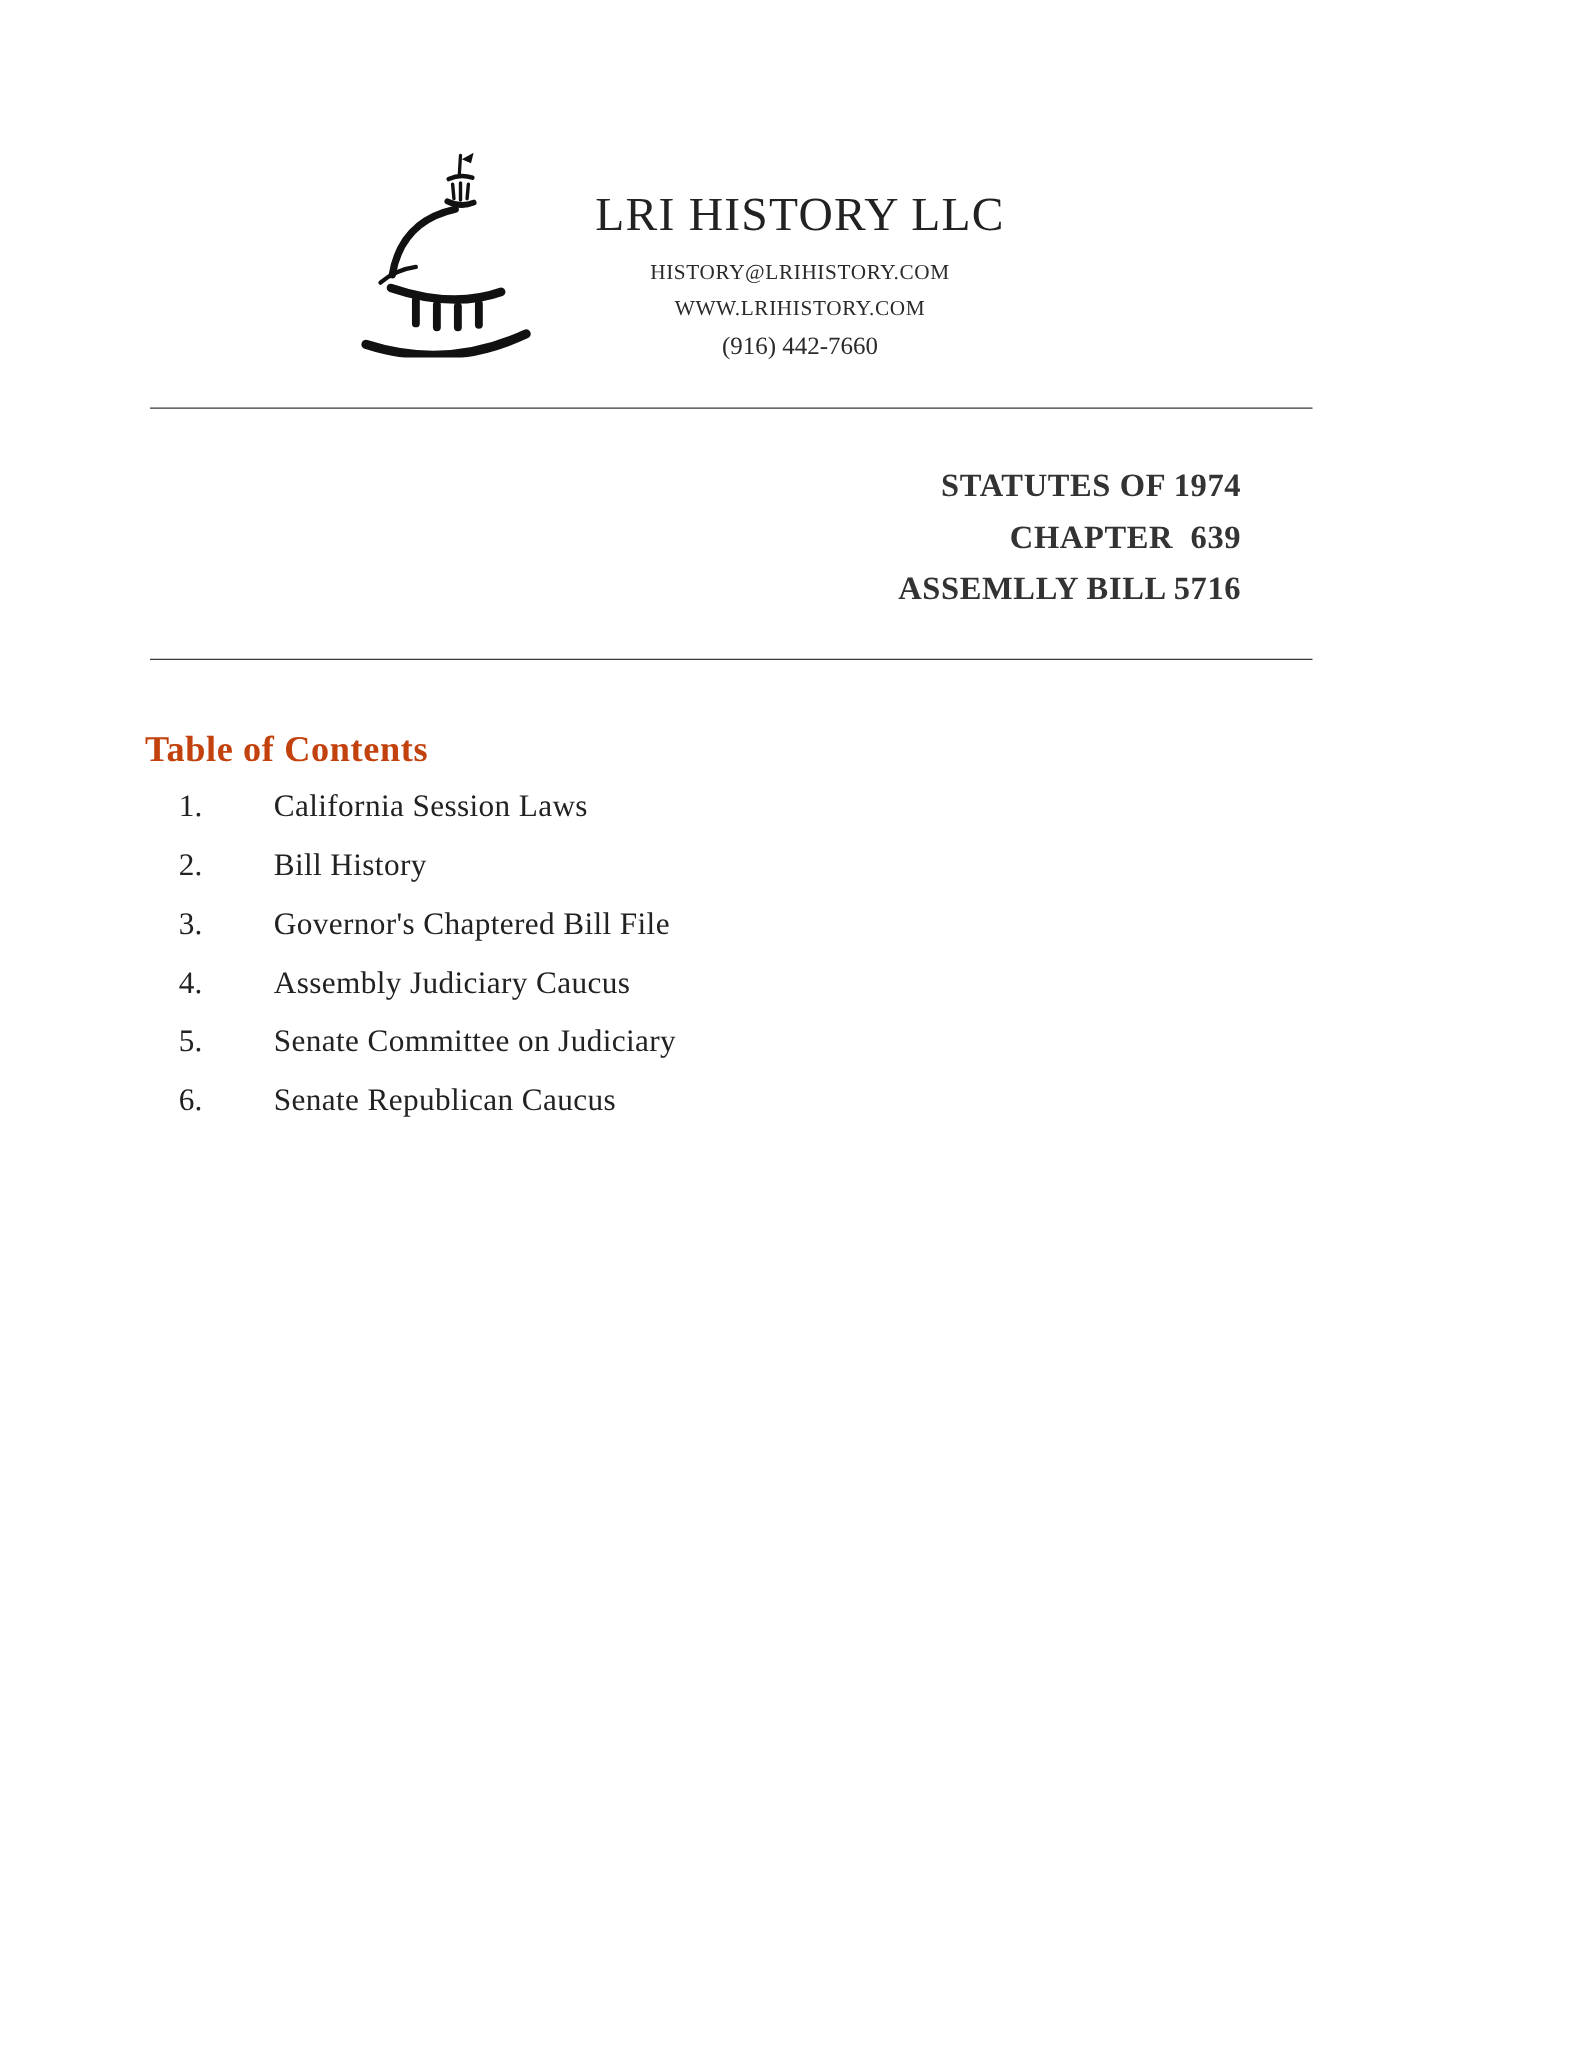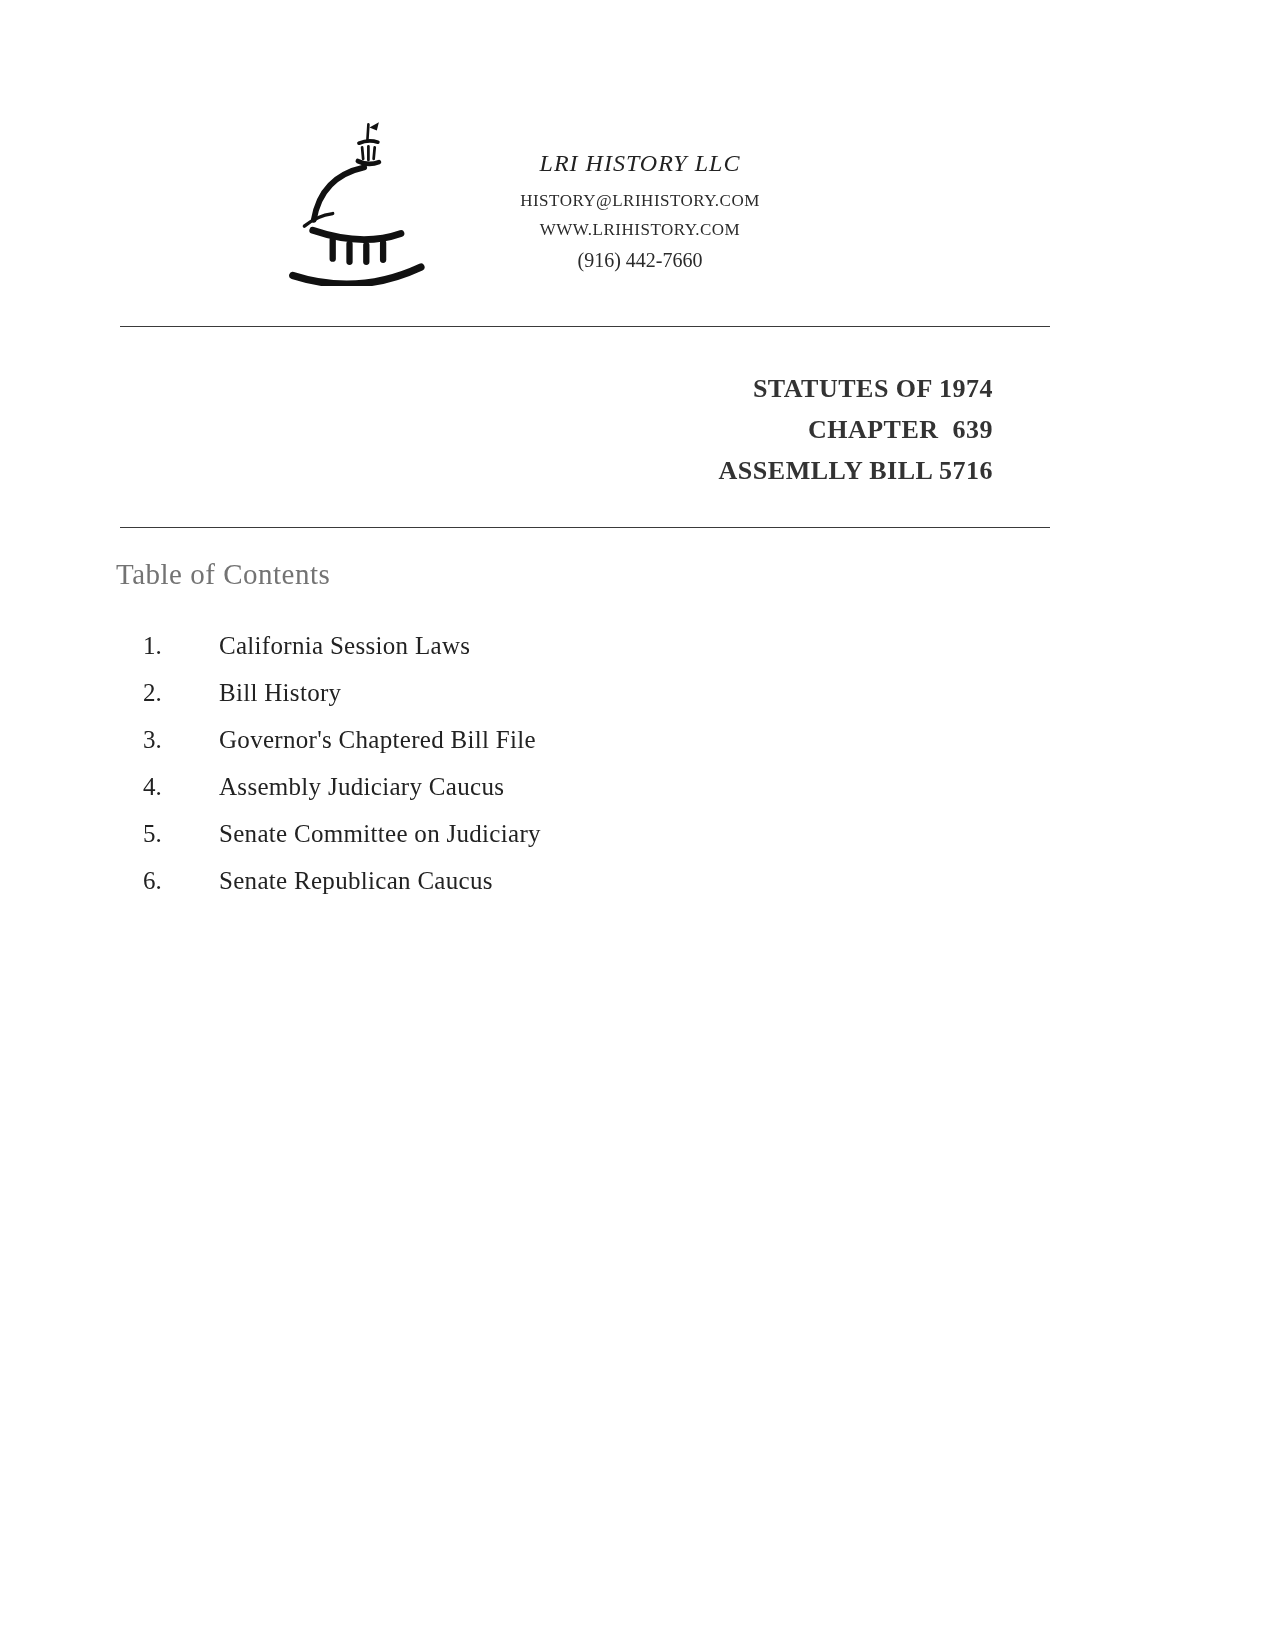--- a/index.html
+++ b/index.html
@@ -28,26 +28,25 @@
     width: 150px;
     height: 168px;
     margin-right: 40px;
   }
   .head-text {
     padding-top: 32px;
     width: 330px;
     text-align: center;
   }
   .company-name {
-    font-size: 24px;
+    font-size: 38px;
     letter-spacing: 1px;
     color: #222;
     margin-bottom: 14px;
     white-space: nowrap;
-    font-style: italic;
   }
   .contact-line {
     font-size: 17px;
     letter-spacing: 0.5px;
     color: #2a2a2a;
     margin-bottom: 9px;
     white-space: nowrap;
   }
   .contact-phone {
     font-size: 20px;
@@ -79,25 +78,25 @@
     color: #333;
     letter-spacing: 0.5px;
     line-height: 41px;
     white-space: pre-wrap;
     text-align: right;
   }
 
   
   .toc-title {
     position: absolute;
-    top: 558px;
+    top: 584px;
     left: 116px;
     font-size: 29px;
-    font-weight: normal;
-    color: #737373;
+    font-weight: bold;
+    color: #c2410c;
     letter-spacing: 0.5px;
   }
   .toc-list {
     position: absolute;
     top: 622px;
     left: 143px;
   }
   .toc-item {
     display: flex;
     font-size: 25px;

